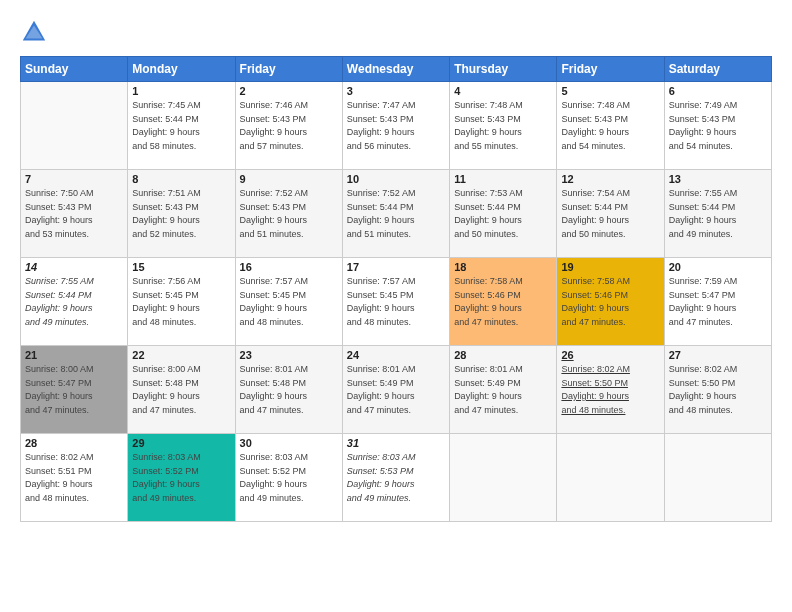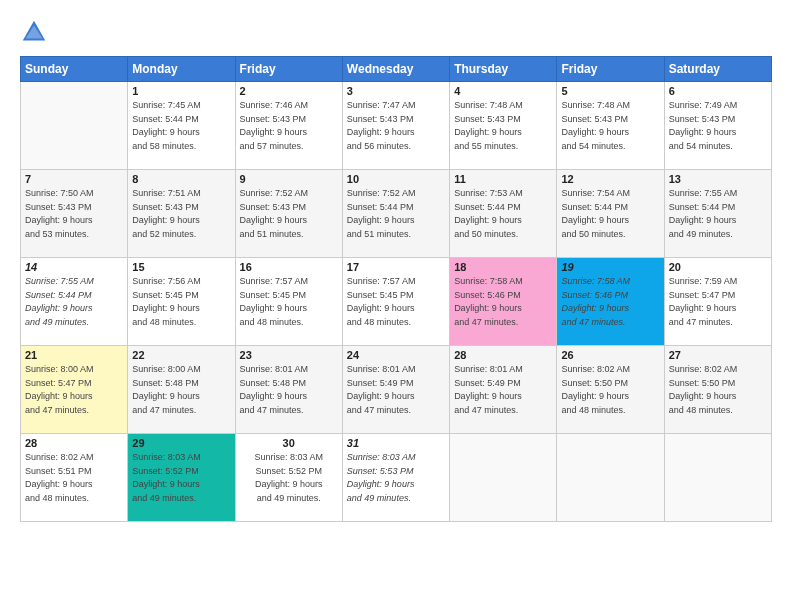--- a/index.html
+++ b/index.html
@@ -195,73 +195,73 @@
             <div class="day-info">Sunrise: 7:56 AM<br>Sunset: 5:45 PM<br>Daylight: 9 hours<br>and 48 minutes.</div>
           </td>
           <td style="background: rgb(255, 255, 255);">
             <span class="day-num">16</span>
             <div class="day-info">Sunrise: 7:57 AM<br>Sunset: 5:45 PM<br>Daylight: 9 hours<br>and 48 minutes.</div>
           </td>
           <td style="background: rgb(255, 255, 255);">
             <span class="day-num">17</span>
             <div class="day-info">Sunrise: 7:57 AM<br>Sunset: 5:45 PM<br>Daylight: 9 hours<br>and 48 minutes.</div>
           </td>
-          <td style="background: #f9a8d4;">
+          <td style="background: #fdba74;">
             <span class="day-num">18</span>
             <div class="day-info">Sunrise: 7:58 AM<br>Sunset: 5:46 PM<br>Daylight: 9 hours<br>and 47 minutes.</div>
           </td>
-          <td style="background: #0ea5e9; font-style: italic;">
+          <td style="background: #eab308;">
             <span class="day-num">19</span>
             <div class="day-info">Sunrise: 7:58 AM<br>Sunset: 5:46 PM<br>Daylight: 9 hours<br>and 47 minutes.</div>
           </td>
           <td style="background: rgb(255, 255, 255);">
             <span class="day-num">20</span>
             <div class="day-info">Sunrise: 7:59 AM<br>Sunset: 5:47 PM<br>Daylight: 9 hours<br>and 47 minutes.</div>
           </td>
         </tr>
         <tr>
-          <td style="background: #fef9c3;">
+          <td style="background: #a3a3a3;">
             <span class="day-num">21</span>
             <div class="day-info">Sunrise: 8:00 AM<br>Sunset: 5:47 PM<br>Daylight: 9 hours<br>and 47 minutes.</div>
           </td>
           <td style="background: rgb(245, 245, 245);">
             <span class="day-num">22</span>
             <div class="day-info">Sunrise: 8:00 AM<br>Sunset: 5:48 PM<br>Daylight: 9 hours<br>and 47 minutes.</div>
           </td>
           <td style="background: rgb(245, 245, 245);">
             <span class="day-num">23</span>
             <div class="day-info">Sunrise: 8:01 AM<br>Sunset: 5:48 PM<br>Daylight: 9 hours<br>and 47 minutes.</div>
           </td>
           <td style="background: rgb(245, 245, 245);">
             <span class="day-num">24</span>
             <div class="day-info">Sunrise: 8:01 AM<br>Sunset: 5:49 PM<br>Daylight: 9 hours<br>and 47 minutes.</div>
           </td>
           <td style="background: rgb(245, 245, 245);">
             <span class="day-num">28</span>
             <div class="day-info">Sunrise: 8:01 AM<br>Sunset: 5:49 PM<br>Daylight: 9 hours<br>and 47 minutes.</div>
           </td>
-          <td style="background: rgb(245, 245, 245);">
+          <td style="background: rgb(245, 245, 245); text-decoration: underline;">
             <span class="day-num">26</span>
             <div class="day-info">Sunrise: 8:02 AM<br>Sunset: 5:50 PM<br>Daylight: 9 hours<br>and 48 minutes.</div>
           </td>
           <td style="background: rgb(245, 245, 245);">
             <span class="day-num">27</span>
             <div class="day-info">Sunrise: 8:02 AM<br>Sunset: 5:50 PM<br>Daylight: 9 hours<br>and 48 minutes.</div>
           </td>
         </tr>
         <tr>
           <td style="background: rgb(255, 255, 255);">
             <span class="day-num">28</span>
             <div class="day-info">Sunrise: 8:02 AM<br>Sunset: 5:51 PM<br>Daylight: 9 hours<br>and 48 minutes.</div>
           </td>
           <td style="background: #14b8a6;">
             <span class="day-num">29</span>
             <div class="day-info">Sunrise: 8:03 AM<br>Sunset: 5:52 PM<br>Daylight: 9 hours<br>and 49 minutes.</div>
           </td>
-          <td style="background: rgb(255, 255, 255); text-align: center;">
+          <td style="background: rgb(255, 255, 255);">
             <span class="day-num">30</span>
             <div class="day-info">Sunrise: 8:03 AM<br>Sunset: 5:52 PM<br>Daylight: 9 hours<br>and 49 minutes.</div>
           </td>
           <td style="background: rgb(255, 255, 255); font-style: italic;">
             <span class="day-num">31</span>
             <div class="day-info">Sunrise: 8:03 AM<br>Sunset: 5:53 PM<br>Daylight: 9 hours<br>and 49 minutes.</div>
           </td>
           <td class="empty"></td>
           <td class="empty"></td>
           <td class="empty"></td>

